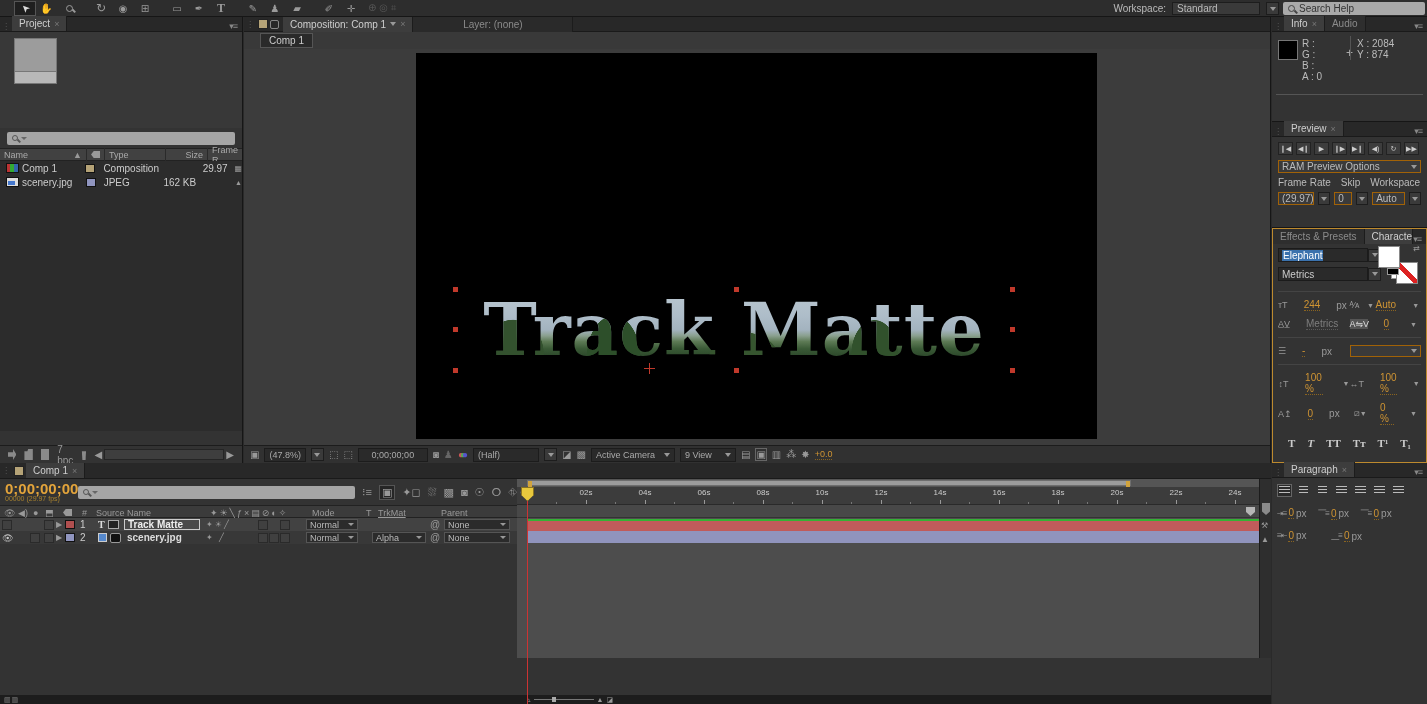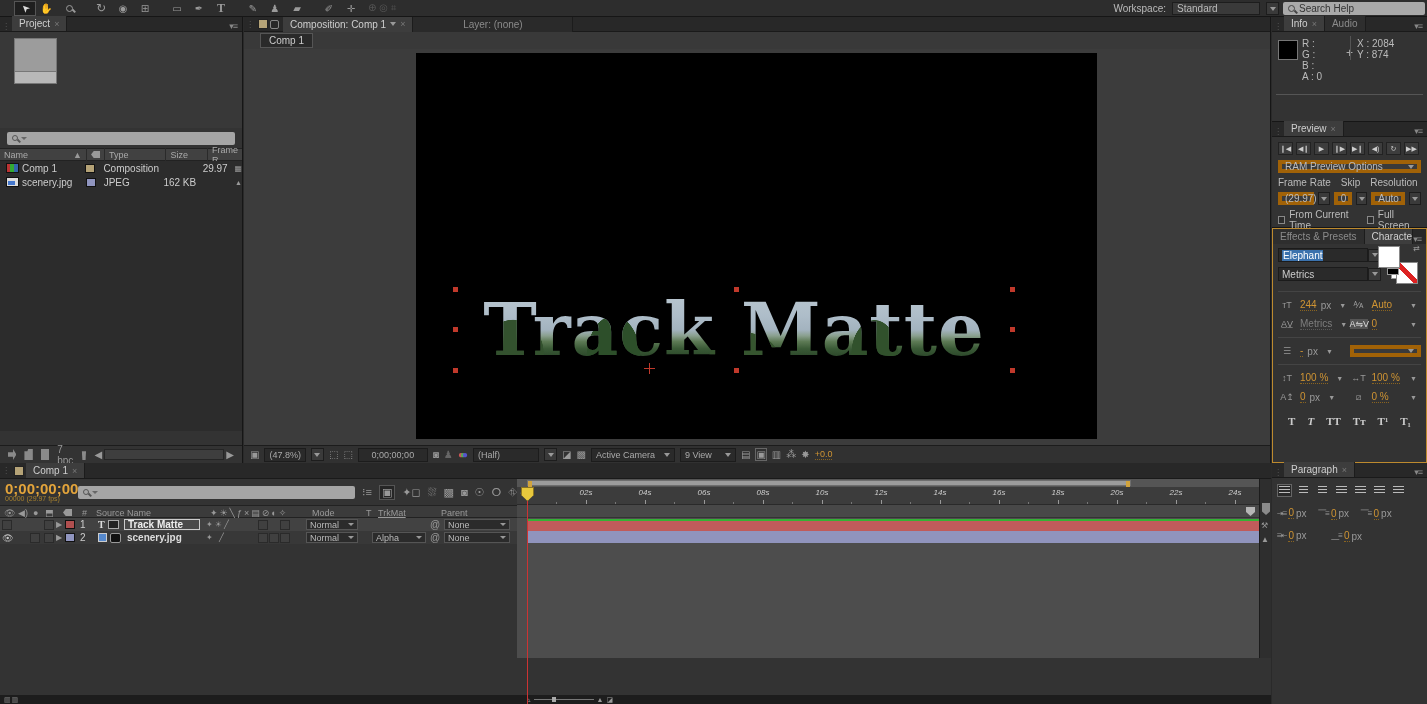--- a/index.html
+++ b/index.html
@@ -117,36 +117,36 @@
   #info-body { display:flex; padding:6px 4px; position:relative; }
   #info-swatch { width:20px; height:20px; background:#000; border:1px solid #777; margin:2px 4px 0 2px; }
   .info-col { line-height:11px; color:#bbb; }
   #info-div { position:absolute; left:78px; top:4px; bottom:28px; width:1px; background:#555; }
   #info-hr { position:absolute; left:4px; right:4px; top:62px; height:1px; background:#555; }
   #preview-panel { top:122px; height:106px; }
   .transport { display:flex; gap:3px; padding:5px 4px 3px 6px; }
   .tpbtn { width:15px; height:13px; background:#3d3d3d; border:1px solid #222; color:#ccc; font-size:7px;
     display:inline-flex; align-items:center; justify-content:center; white-space:nowrap; }
   .pv-row { display:flex; align-items:center; gap:4px; padding:2px 6px; color:#bbb; }
-  .pv-dd { background:#3a3a3a; border:4px solid #a16207; height:13px; display:inline-flex; align-items:center;
+  .pv-dd { background:#3a3a3a; border:1px solid #a16207; height:13px; display:inline-flex; align-items:center;
     padding:0 3px; color:#bbb; }
   .cbx { width:8px; height:8px; border:1px solid #888; background:#2c2c2c; display:inline-block; }
 
   
   #char-panel { top:228px; height:235px; border:1px solid #bd8a2e; background:#333; }
   #char-tabs { height:15px; background:#282828; display:flex; align-items:flex-end; }
   #char-body { padding:4px 5px; position:relative; }
   .char-dd { width:90px; height:14px; background:#2a2a2a; border:1px solid #1b1b1b; display:flex; align-items:center;
     color:#ccc; padding:0 3px; }
   .char-dd .sel { background:#3b72ad; color:#fff; padding:0 1px; }
   .cicon { width:18px; color:#999; font-size:9px; text-align:center; display:inline-block; }
   .cval { color:#cf9433; border-bottom:1px dotted #8a6420; }
   .cval.gray { color:#7e7e7e; border-bottom-color:#5a5a5a; }
   .crow { display:flex; align-items:center; margin-top:7px; }
-  .chalf { width:50%; display:flex; align-items:center; gap:4px; }
+  .chalf { width:50%; display:flex; align-items:center; gap:16px; }
   #swatch-group { position:absolute; right:6px; top:2px; width:42px; height:38px; }
   #fill-swatch { position:absolute; left:0; top:0; width:22px; height:22px; background:#fff; border:1px solid #888; z-index:2; }
   #stroke-swatch { position:absolute; right:2px; bottom:0; width:22px; height:22px; background:#fff; border:1px solid #888;
     background-image:linear-gradient(45deg,transparent 42%,#d22 42%,#d22 58%,transparent 58%); }
   #swap-ico { position:absolute; right:0; top:-2px; color:#999; font-size:8px; }
   #bw-swatch { position:relative; width:16px; height:12px; margin-left:6px; }
   #bw-swatch .b { position:absolute; left:0; top:0; width:12px; height:7px; background:#000; border:1px solid #999; z-index:2;}
   #bw-swatch .w { position:absolute; left:4px; top:4px; width:12px; height:7px; background:#fff; border:1px solid #999; }
   .tbtn-row { display:flex; gap:12px; justify-content:center; margin-top:12px; color:#ccc;
     font-family:"Liberation Serif",serif; font-weight:bold; font-size:11px; }
@@ -164,21 +164,21 @@
   .tlico.boxed { background:#262626; border:1px solid #555; padding:0 2px; }
   #tl-colhead { position:absolute; left:0; top:42px; width:517px; height:13px; background:#3b3b3b;
     border-top:1px solid #222; border-bottom:1px solid #222; display:flex; align-items:center; color:#999; font-size:9px; }
   .chitm { position:absolute; top:0; height:13px; display:flex; align-items:center; }
   .lrow { position:absolute; left:0; width:517px; height:13px; display:flex; align-items:center; color:#ccc; font-size:10px; }
   .lrow .cell { position:absolute; top:1px; height:11px; display:flex; align-items:center; }
   .avbox { width:10px; height:10px; border:1px solid #2a2a2a; background:#404040; }
   .mode-dd { width:52px; height:11px; background:#2b2b2b; border:1px solid #555; color:#bbb; font-size:9px;
     display:flex; align-items:center; padding:0 3px; }
   .mode-dd .arr { margin-left:auto; border-left:3px solid transparent; border-right:3px solid transparent; border-top:3px solid #999; width:0; height:0;}
-  #tl-tracks { position:absolute; left:517px; top:16px; width:742px; height:179px; background:#4d4d4d;font-style:italic; }
+  #tl-tracks { position:absolute; left:517px; top:16px; width:742px; height:179px; background:#4d4d4d; }
   #workarea-row { position:absolute; left:0; top:0; width:742px; height:8px; background:#555; }
   #workarea-bar { position:absolute; left:10px; top:1px; width:604px; height:6px; background:#9c9c9c; border:1px solid #6e6e6e; }
   .wa-end { position:absolute; top:0; width:4px; height:6px; background:#d1a33c; }
   #ruler { position:absolute; left:0; top:8px; width:742px; height:18px; background:#3c3c3c; border-bottom:1px solid #2a2a2a; }
   .rlabel { position:absolute; top:1px; font-size:8px; color:#ccc; transform:translateX(-50%); }
   .rtick { position:absolute; bottom:0; width:1px; height:4px; background:#999; }
   .rtick.minor { height:2px; background:#777; }
   #navstrip { position:absolute; left:0; top:26px; width:742px; height:13px; background:#484848; border-bottom:1px solid #333; }
   #navmarker { position:absolute; right:4px; top:2px; width:9px; height:9px; background:#b5b5b5;
     clip-path:polygon(0 0,100% 0,100% 55%,50% 100%,0 55%); }
@@ -282,21 +282,21 @@
       <span class="col" style="width:88px;" data-name="column-name">
         <span>Name</span>
         <span style="margin-left:auto;color:#999;">▲</span>
       </span>
       <span class="col" style="width:18px;" data-name="column-label">
           <span class="tag-ico" data-name="label-icon"></span>
         </span>
       <span class="col" style="width:62px;" data-name="column-type">
           <span>Type</span>
         </span>
-      <span class="col" style="width:42px;" data-name="column-size">
+      <span class="col" style="width:42px;justify-content:flex-end;" data-name="column-size">
           <span>Size</span>
         </span>
       <span class="col" style="flex:1;border-right:none;" data-name="column-frame-rate">
           <span>Frame R...</span>
         </span>
     </div>
     <div id="proj-rows">
       <div class="prow" data-name="project-row-comp1">
         <span class="ric" style="background:linear-gradient(90deg,#b33 0 30%,#3a3 30% 60%,#36a 60%);border:1px solid #111;" data-name="composition-icon"></span>
         <span style="width:64px;">Comp 1</span>
@@ -455,41 +455,35 @@
     </div>
     <div class="pv-row">
       <span class="pv-dd" style="flex:1;" data-name="ram-preview-options-select">
         <span>RAM Preview Options</span>
         <span style="margin-left:auto;width:0;height:0;border-left:3px solid transparent;border-right:3px solid transparent;border-top:4px solid #999;"></span>
       </span>
     </div>
     <div class="pv-row" style="gap:10px;">
       <span data-name="frame-rate-label">Frame Rate</span>
       <span data-name="skip-label">Skip</span>
-      <span data-name="resolution-label">Resolution</span>
+      <span data-name="resolution-label">Workspace</span>
     </div>
     <div class="pv-row">
       <span class="pv-dd" style="width:36px;" data-name="frame-rate-select">
           <span>(29.97)</span>
         </span>
       <span class="arrbtn" data-name="frame-rate-arrow"></span>
       <span class="pv-dd" style="width:18px;" data-name="skip-select">
           <span>0</span>
         </span>
       <span class="arrbtn" data-name="skip-arrow"></span>
       <span class="pv-dd" style="width:34px;" data-name="resolution-select">
           <span>Auto</span>
         </span>
       <span class="arrbtn" data-name="resolution-arrow"></span>
-    </div>
-    <div class="pv-row" style="gap:4px;">
-      <span class="cbx" data-name="from-current-time-checkbox"></span>
-      <span data-name="from-current-time-label">From Current Time</span>
-      <span class="cbx" style="margin-left:2px;" data-name="full-screen-checkbox"></span>
-      <span data-name="full-screen-label">Full Screen</span>
     </div>
   </div>
 
   <div class="rpanel" id="char-panel" data-name="character-panel">
     <div id="char-tabs">
       <span class="tab" style="flex:1;" data-name="tab-effects-presets">
           <span>Effects &amp; Presets</span>
         </span>
       <span class="tab active" style="max-width:58px;overflow:hidden;" data-name="tab-character">
           <span>Character</span>

